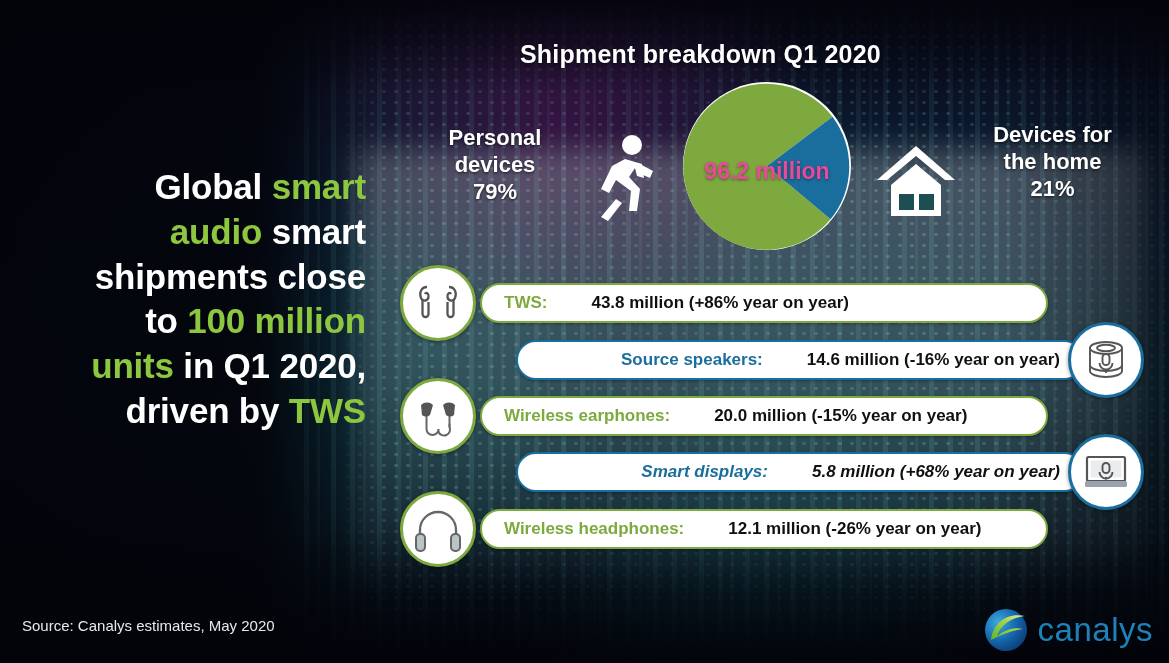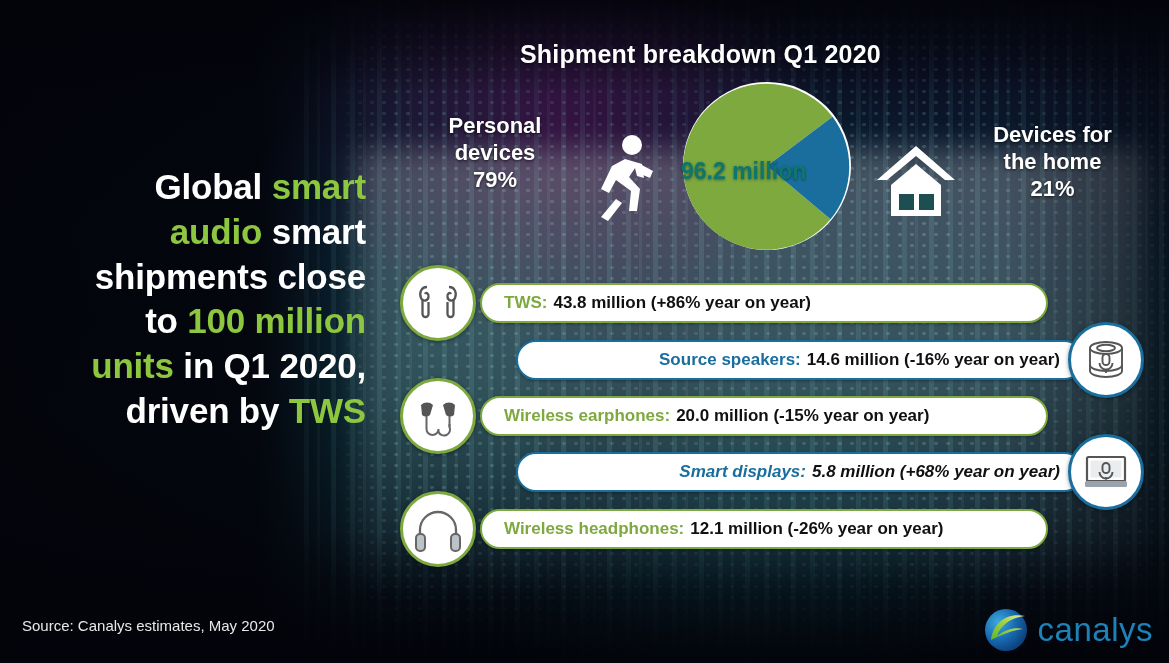--- a/index.html
+++ b/index.html
@@ -86,45 +86,47 @@
     text-shadow:0 1px 3px rgba(0,0,0,.6);
   }
 
   .side-label {
     position:absolute;
     text-align:center;
     font-size:22px; font-weight:bold; color:#ffffff;
     line-height:1.22;
     text-shadow:0 1px 3px rgba(0,0,0,.7);
   }
-  #label-personal { left:415px; top:113px; width:160px; }
+  #label-personal { left:415px; top:125px; width:160px; }
   #label-home     { left:955px; top:122px; width:195px; }
 
   #icon-run  { position:absolute; left:596px; top:133px; width:62px; height:92px; }
   #icon-home { position:absolute; left:875px; top:140px; width:82px; height:82px; }
 
   #pie-wrap { position:absolute; left:681px; top:80px; width:172px; height:172px; }
   #pie-label {
     position:absolute; left:681px; top:158px; width:172px;
-    font-size:23px; font-weight:bold; color:#0f766e;
+    text-align:center;
+    font-size:23px; font-weight:bold; color:#ec4899;
     text-shadow:0 1px 3px rgba(0,0,0,.45);
   }
 
   
   #bars { position:absolute; left:0; top:0; width:1169px; height:663px; }
 
   .bar {
     position:absolute;
     height:40px;
     background:#ffffff;
     border-radius:21px;
     display:flex; align-items:center;
     font-size:17px; font-weight:bold; color:#101010;
     white-space:nowrap;
     box-shadow:0 1px 3px rgba(0,0,0,.35);
+    gap:38px;
   }
   .bar.green { border:2.5px solid #7DA93F; justify-content:flex-start; padding-left:22px; }
   .bar.blue  { border:2.5px solid #1A6E9E; justify-content:flex-end;   padding-right:22px; }
   .bar .cat { font-weight:bold; margin-right:6px; }
   .bar.green .cat { color:#7DA93F; }
   .bar.blue  .cat { color:#1A6E9E; }
 
   .bubble {
     position:absolute;
     width:76px; height:76px;

